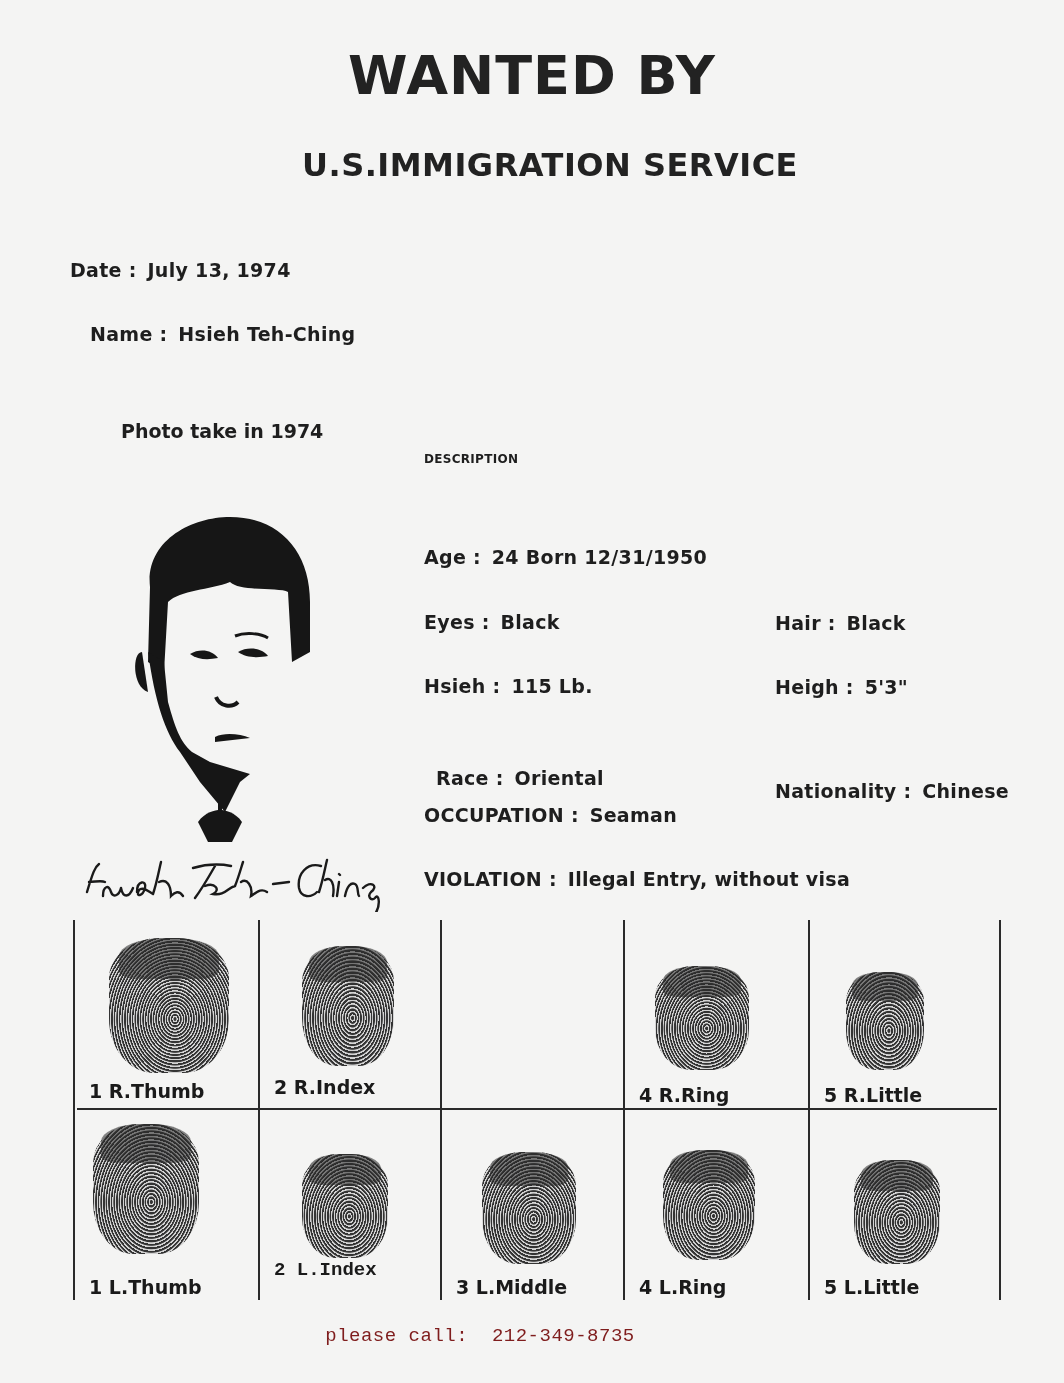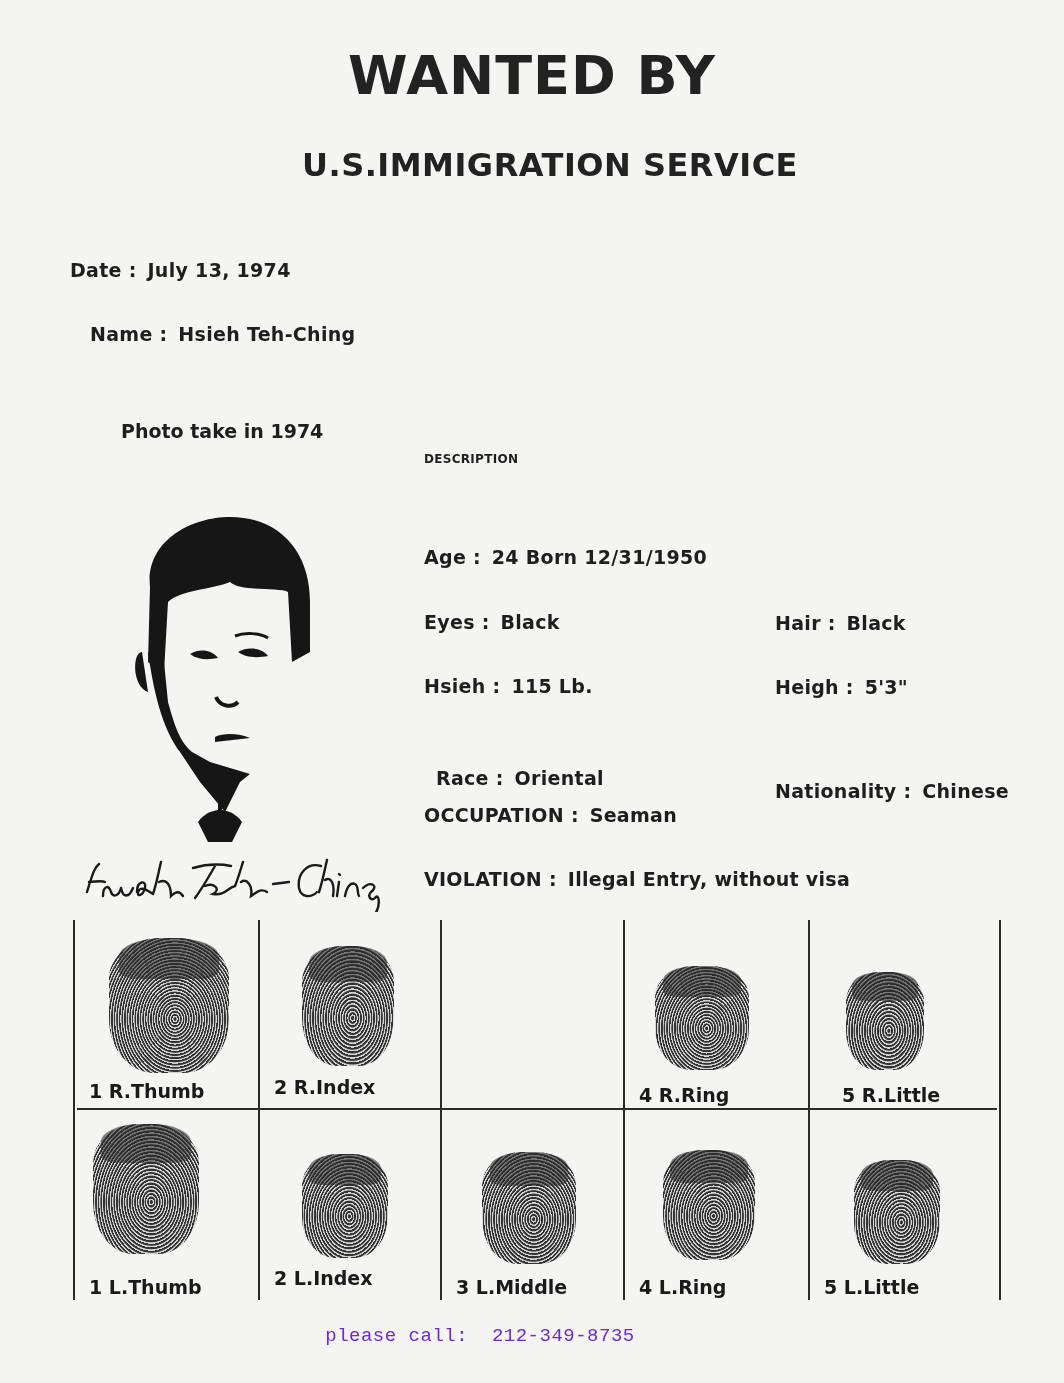--- a/index.html
+++ b/index.html
@@ -43,21 +43,21 @@
     content: ""; position: absolute; left: 8%; top: 0; right: 8%; height: 30%;
     border-radius: 45% 45% 20% 20%;
     background: rgba(15,15,15,0.55);
   }
   .finger-label {
     position: absolute; bottom: 6px; left: 14px;
     font-size: 19px; font-weight: bold; white-space: nowrap; color: #1a1a1a;
   }
   .call {
     left: 0; width: 960px; top: 1325px; text-align: center;
-    font-family: "Liberation Mono", monospace; font-size: 19px; color: #6d28d9;
+    font-family: "Liberation Mono", monospace; font-size: 19px; color: #7f1d1d;
     letter-spacing: 0.5px;
   }
 </style>
 </head>
 <body>
 
 <div class="abs title">WANTED BY</div>
 <div class="abs subtitle">U.S.IMMIGRATION SERVICE</div>
 
 <div class="abs field" style="left:70px; top:259px;">
@@ -157,30 +157,30 @@
   <div class="cell" style="left:187px; top:0;">
     <div class="print" style="left:42px; top:26px; width:92px; height:120px;"></div>
     <span class="finger-label" style="bottom:10px;">2 R.Index</span>
   </div>
   <div class="cell" style="left:552px; top:0;">
     <div class="print" style="left:30px; top:46px; width:94px; height:104px;"></div>
     <span class="finger-label" style="bottom:2px;">4 R.Ring</span>
   </div>
   <div class="cell" style="left:737px; top:0;">
     <div class="print" style="left:36px; top:52px; width:78px; height:98px;"></div>
-    <span class="finger-label" style="bottom:2px;margin-left:18px;">5 R.Little</span>
+    <span class="finger-label" style="bottom:2px;">5 R.Little</span>
   </div>
 
   <div class="cell" style="left:2px; top:190px;">
     <div class="print" style="left:18px; top:14px; width:106px; height:130px;"></div>
     <span class="finger-label" style="bottom:0px;">1 L.Thumb</span>
   </div>
   <div class="cell" style="left:187px; top:190px;">
     <div class="print" style="left:42px; top:44px; width:86px; height:104px;"></div>
-    <span class="finger-label" style="bottom:9px;">2 L.Index</span>
+    <span class="finger-label" style="bottom:17px;font-family:Liberation Mono, monospace;">2 L.Index</span>
   </div>
   <div class="cell" style="left:369px; top:190px;">
     <div class="print" style="left:40px; top:42px; width:94px; height:112px;"></div>
     <span class="finger-label" style="bottom:0px;">3 L.Middle</span>
   </div>
   <div class="cell" style="left:552px; top:190px;">
     <div class="print" style="left:38px; top:40px; width:92px; height:110px;"></div>
     <span class="finger-label" style="bottom:0px;">4 L.Ring</span>
   </div>
   <div class="cell" style="left:737px; top:190px;">

